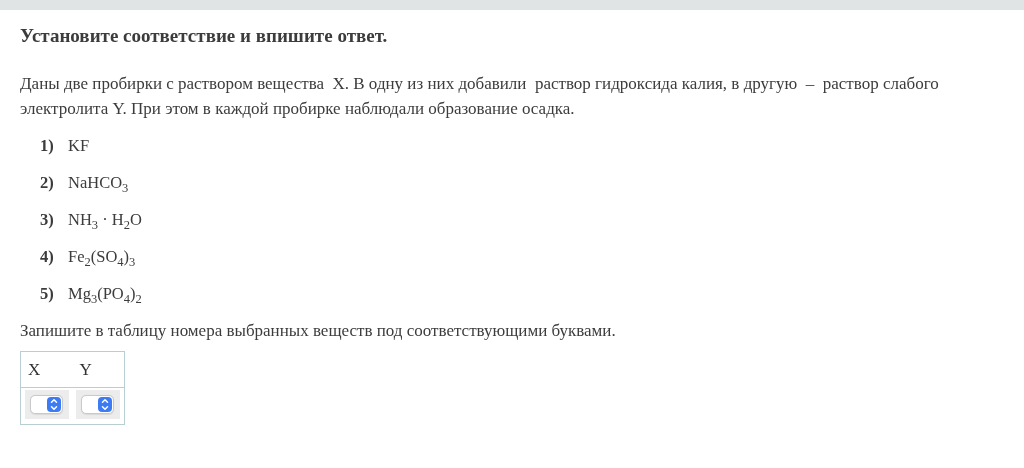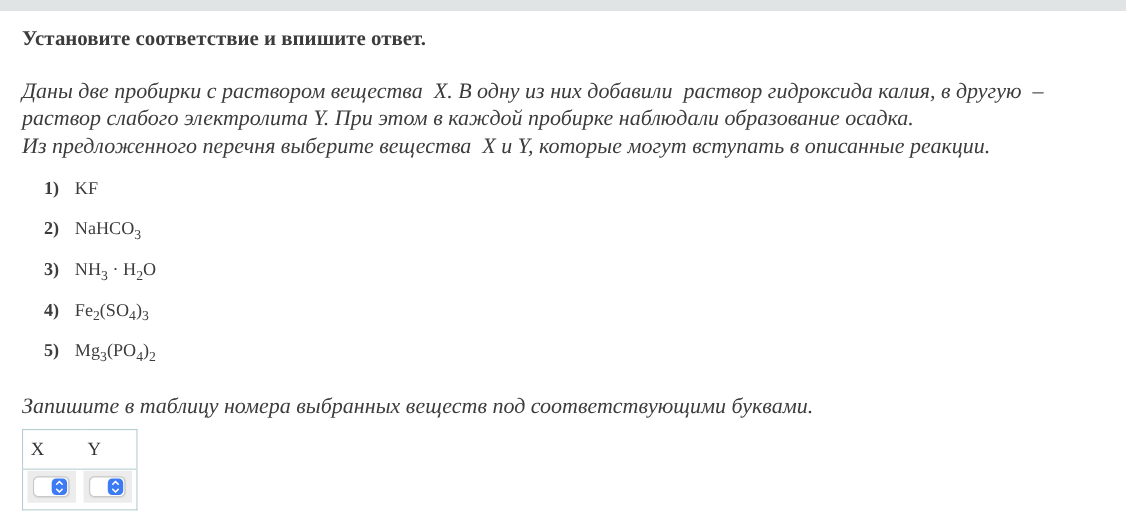--- a/index.html
+++ b/index.html
@@ -20,24 +20,23 @@
   }
   .title {
     margin-top: 17px;
     font-size: 19px;
     font-weight: bold;
     line-height: 18px;
     white-space: pre-wrap;
   }
   .para {
     margin: 0;
-    font-size: 20px;
+    font-size: 17px;
     line-height: 25px;
     white-space: pre-wrap;
-    font-style: italic;
   }
   .intro { margin-top: 26px; }
   .task  { margin-top: 0; }
   .options {
     margin-top: 6px;
     padding-left: 20px;
   }
   .opt {
     height: 37px;
     display: flex;
@@ -47,21 +46,21 @@
   .opt .num {
     font-weight: bold;
     width: 28px;
     flex: 0 0 28px;
   }
   .opt .formula sub {
     font-size: 12.5px;
     line-height: 0;
   }
   .instruction {
-    margin-top: 20px;
+    margin-top: 6px;
   }
   table.answer {
     margin-top: 8px;
     border-collapse: collapse;
     border: 1px solid #b7ced2;
     background: #ffffff;
   }
   table.answer tr.hdr td {
     width: 52px;
     height: 36px;
@@ -108,21 +107,20 @@
 </head>
 <body>
 
 <div class="topbar"></div>
 
 <div class="content">
 
   <div class="title">Установите соответствие и впишите ответ.</div>
 
   <p class="para intro">Даны две пробирки с раствором вещества  X. В одну из них добавили  раствор гидроксида калия, в другую  –  раствор слабого электролита Y. При этом в каждой пробирке наблюдали образование осадка.</p>
-  <p class="para task">Из предложенного перечня выберите вещества  X и Y, которые могут вступать в описанные реакции.</p>
 
   <div class="options">
     <div class="opt">
       <span class="num">1)</span>
       <span class="formula"><span>KF</span></span>
     </div>
     <div class="opt">
       <span class="num">2)</span>
       <span class="formula"><span>NaHCO</span><sub>3</sub></span>
     </div>

